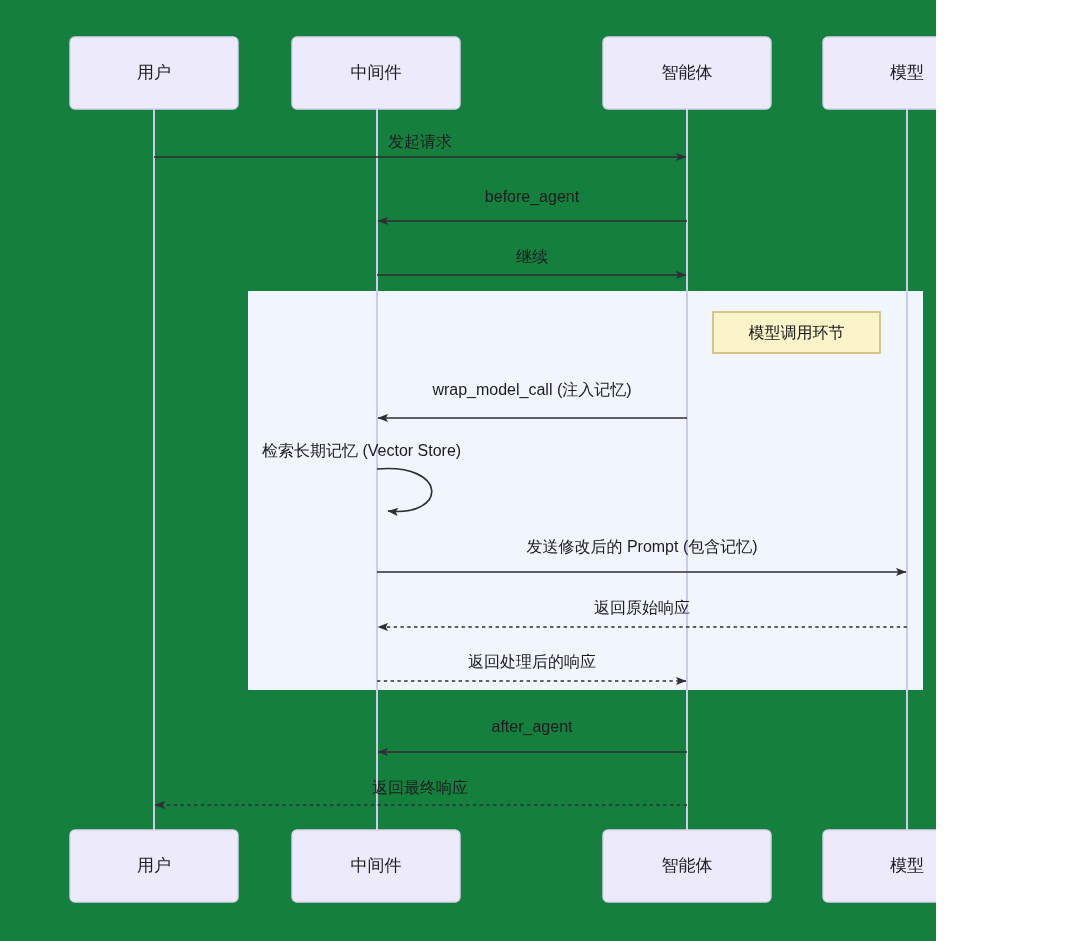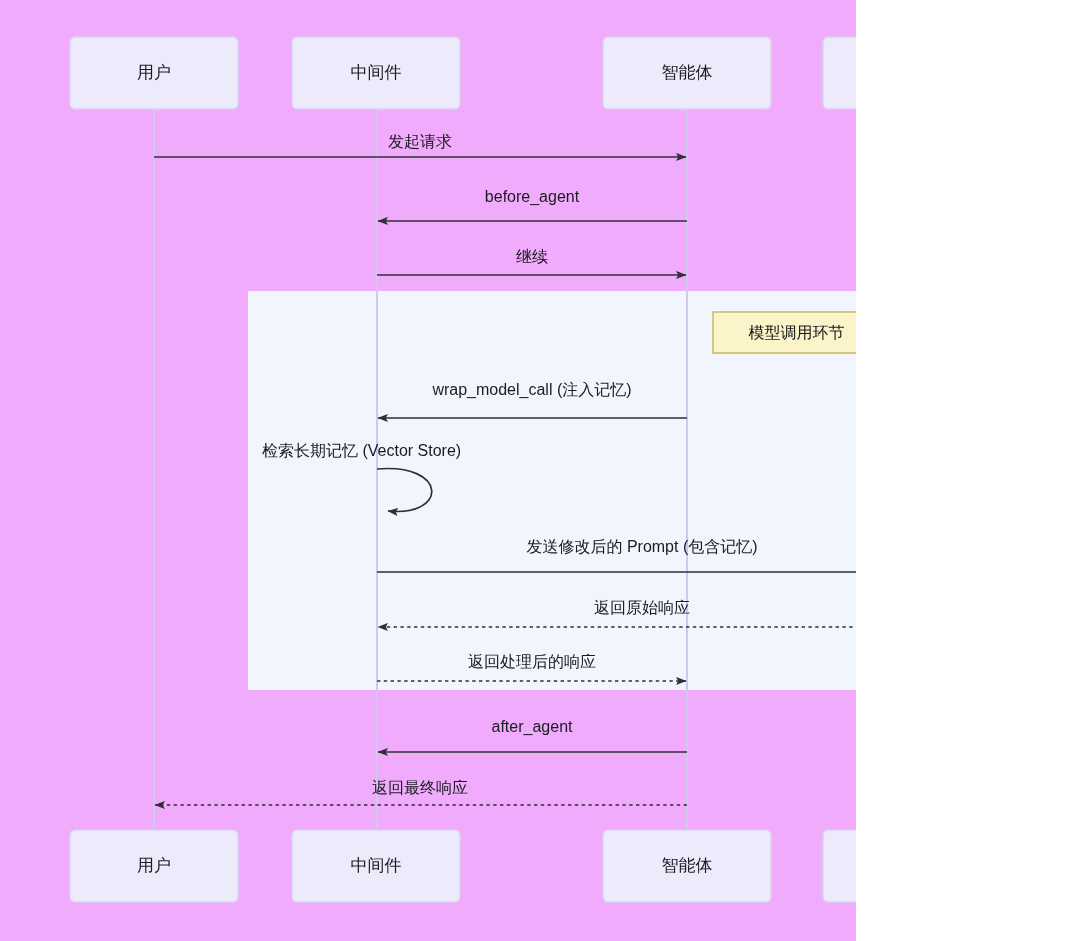--- a/index.html
+++ b/index.html
@@ -5,23 +5,23 @@
   html, body {
     margin: 0;
     padding: 0;
     background: #ffffff;
   }
   body {
     font-family: "Liberation Sans", "DejaVu Sans", sans-serif;
   }
   #diagram-root {
     position: relative;
-    width: 856px;
+    width: 936px;
     height: 941px;
-    background: #f0abfc;
+    background: #15803d;
     overflow: hidden;
   }
   #seq-svg {
     position: absolute;
     top: 0;
     left: 0;
     width: 1080px;
     height: 941px;
     display: block;
   }

